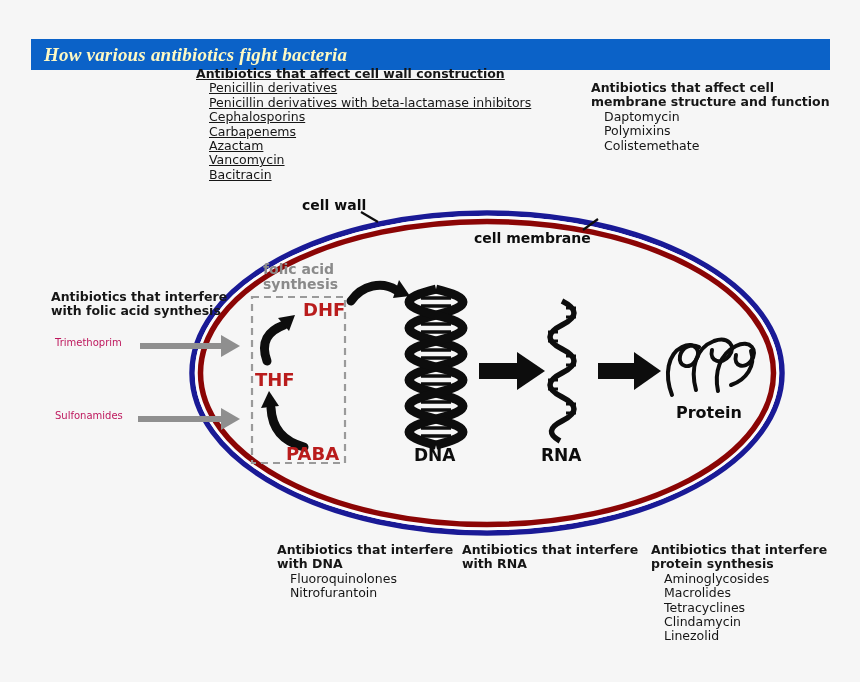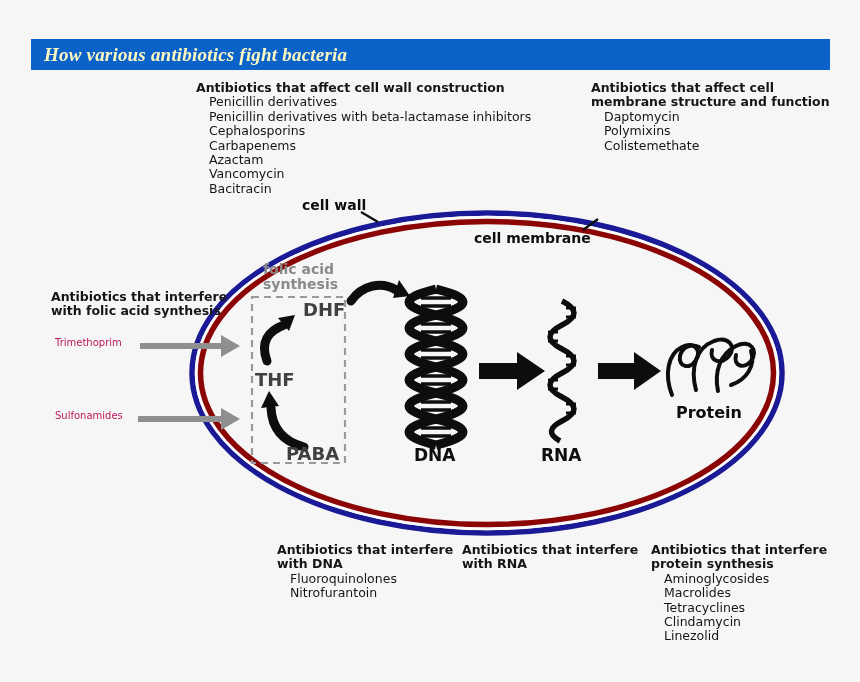--- a/index.html
+++ b/index.html
@@ -15,21 +15,21 @@
   }
   .titlebar .t{
     font-family:"Liberation Serif","DejaVu Serif",serif;
     font-style:italic;font-weight:bold;font-size:19px;color:#fef9c3;
     padding-left:13px;letter-spacing:0.2px;
   }
   .block{font-size:12.5px;line-height:14.4px;}
   .block .hdr{font-weight:bold;}
   .block .item{padding-left:13px;}
   .nowrap{white-space:nowrap;}
-  .nodelabel{font-weight:bold;font-size:18px;color:#404040;}
+  .nodelabel{font-weight:bold;font-size:18px;color:#b91c1c;}
   .molabel{font-weight:bold;font-size:17px;color:#0d0d0d;}
   .ringlabel{font-weight:bold;font-size:14px;color:#0d0d0d;}
   .graylabel{font-weight:bold;font-size:14px;line-height:15px;color:#8a8a8a;}
   .inhib{font-size:10px;color:#be185d;}
   svg{position:absolute;left:0;top:0;}
 </style>
 </head>
 <body>
 
 <div class="page">
@@ -117,21 +117,21 @@
       <path d="M696,390 C690,368 696,348 714,341 C728,336 737,346 729,356 C722,365 709,362 712,350"></path>
       <path d="M718,391 C714,372 720,354 736,346 C750,339 759,350 751,361 C745,369 733,367 736,355"></path>
       <path d="M731,385 C746,380 756,366 751,351"></path>
     </g>
   </svg>
 
   <div class="abs titlebar">
     <div class="t">How various antibiotics fight bacteria</div>
   </div>
 
-  <div class="abs block nowrap" style="left:196px;top:81px;">
+  <div class="abs block nowrap" style="left:196px;top:67px;text-decoration:underline;">
     <div class="hdr">Antibiotics that affect cell wall construction</div>
     <div class="item">Penicillin derivatives</div>
     <div class="item">Penicillin derivatives with beta-lactamase inhibitors</div>
     <div class="item">Cephalosporins</div>
     <div class="item">Carbapenems</div>
     <div class="item">Azactam</div>
     <div class="item">Vancomycin</div>
     <div class="item">Bacitracin</div>
   </div>
 

